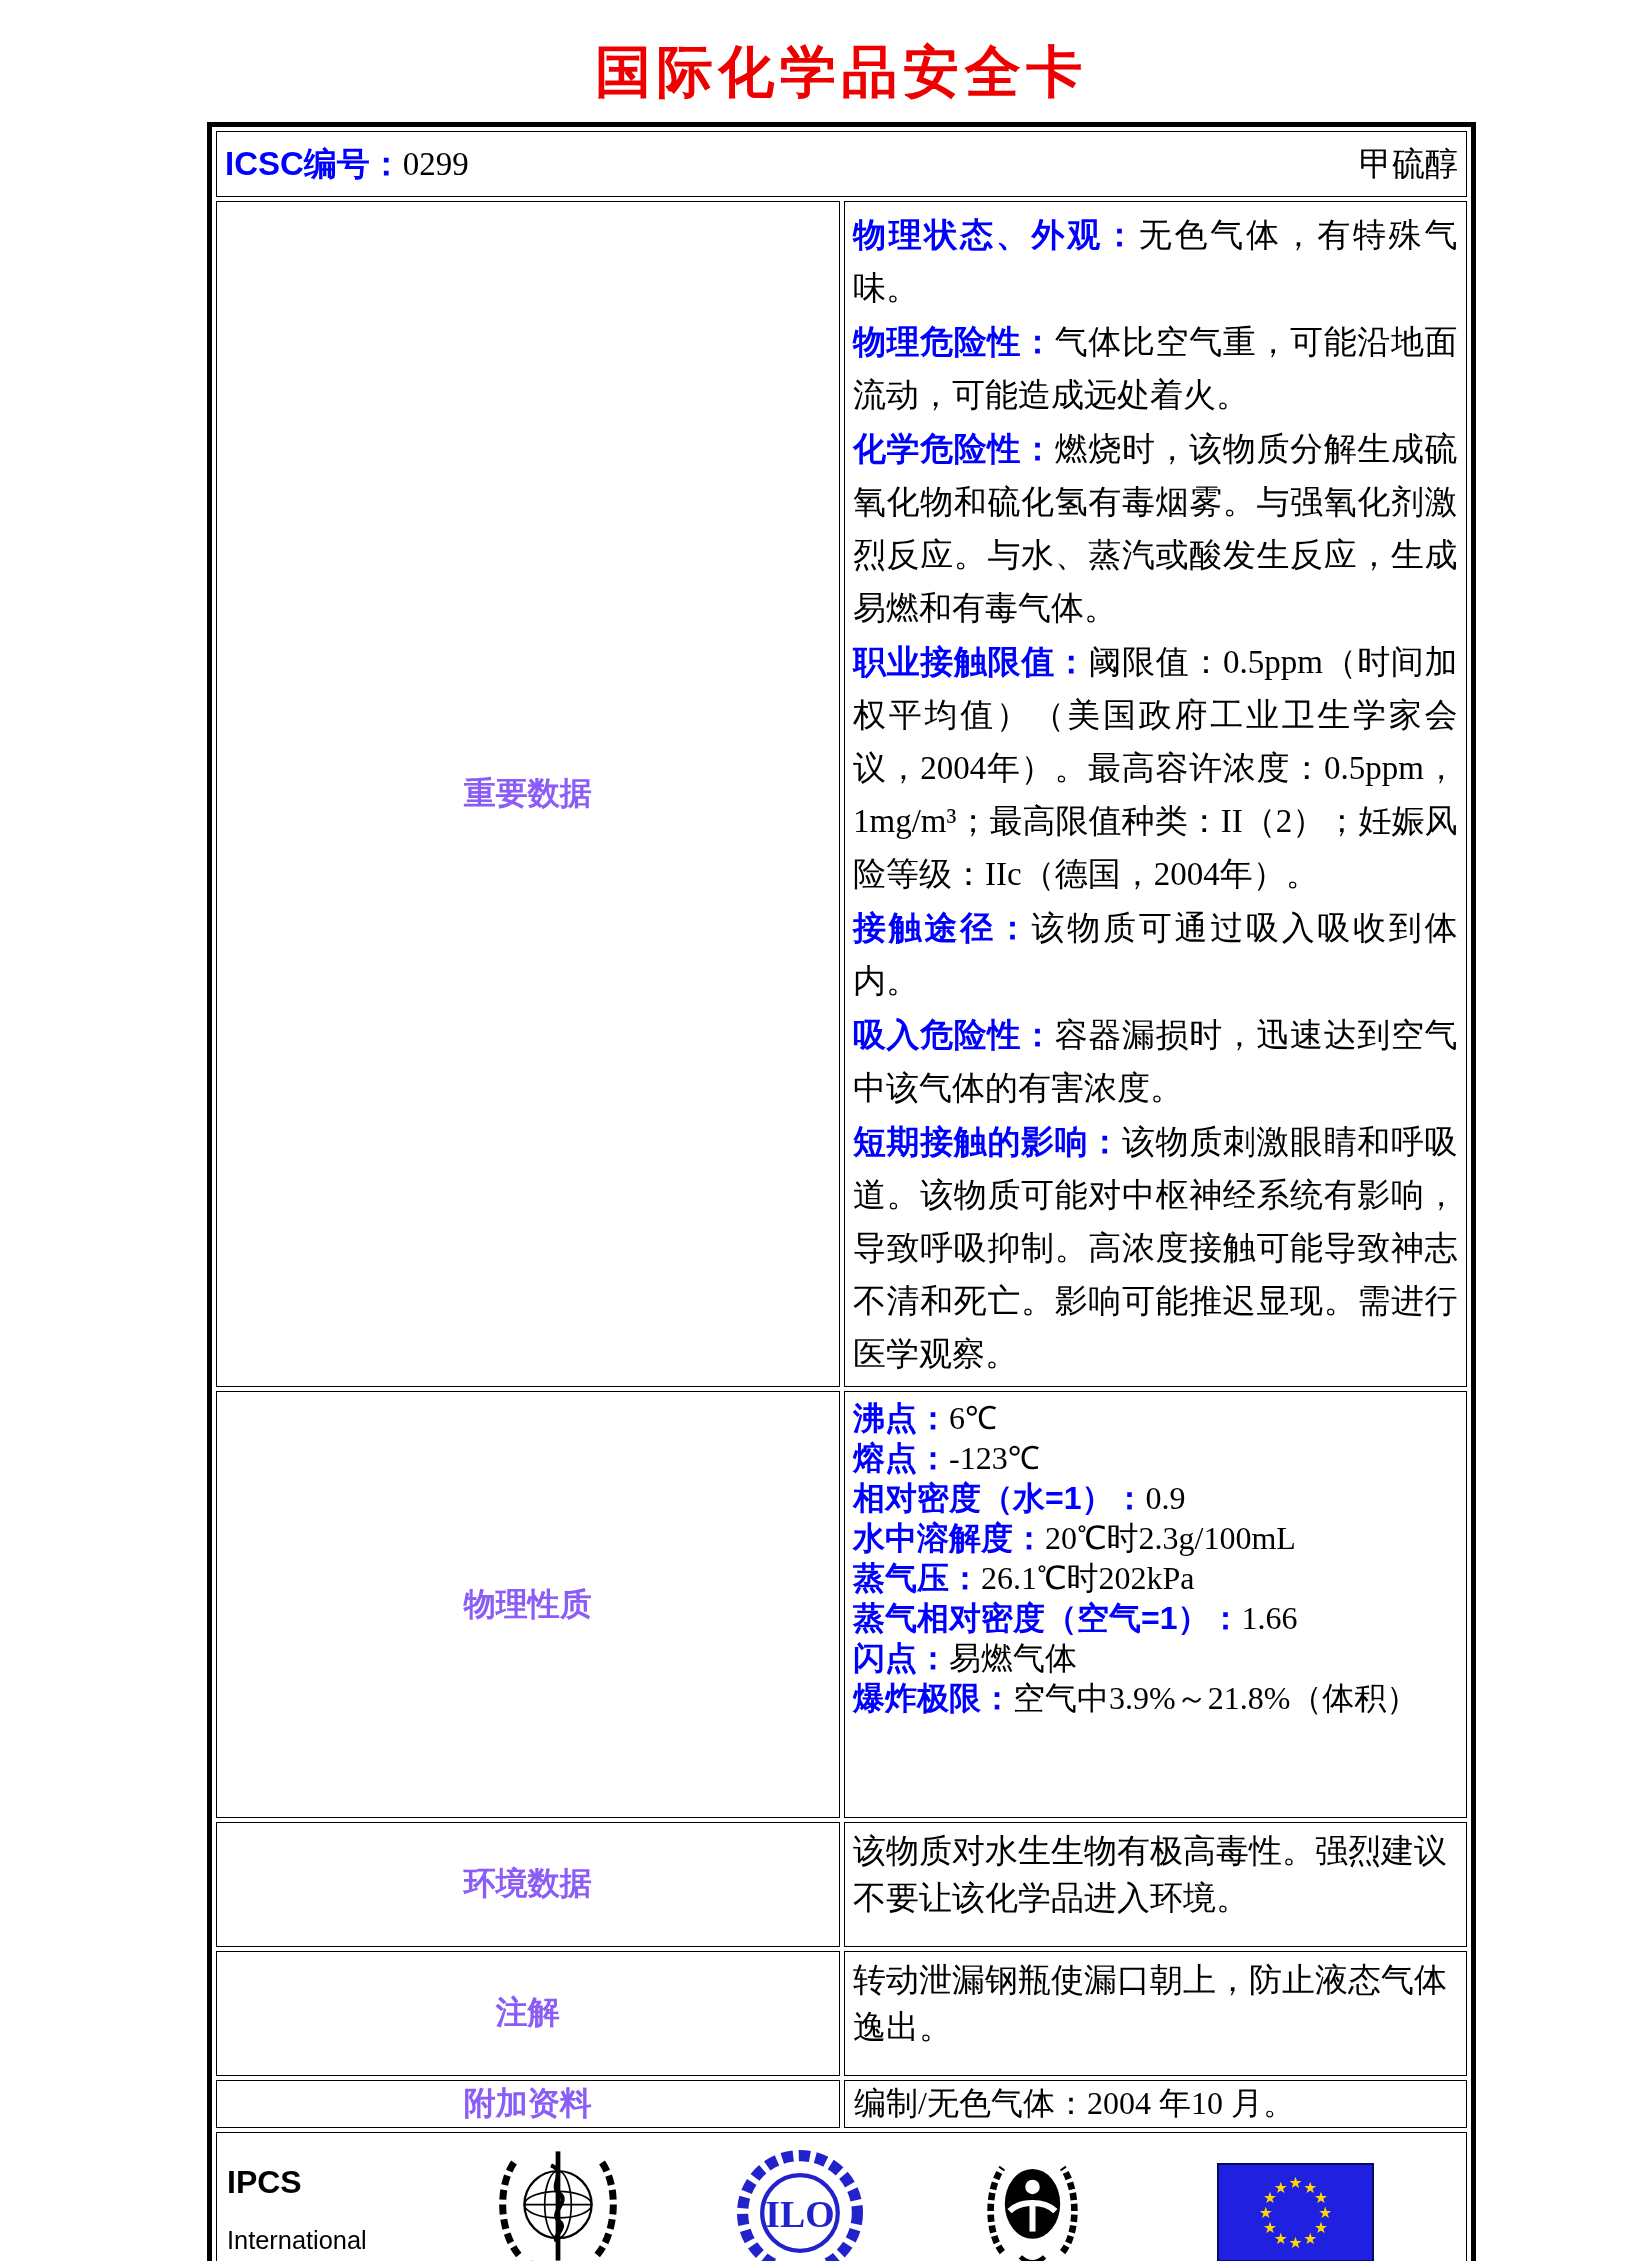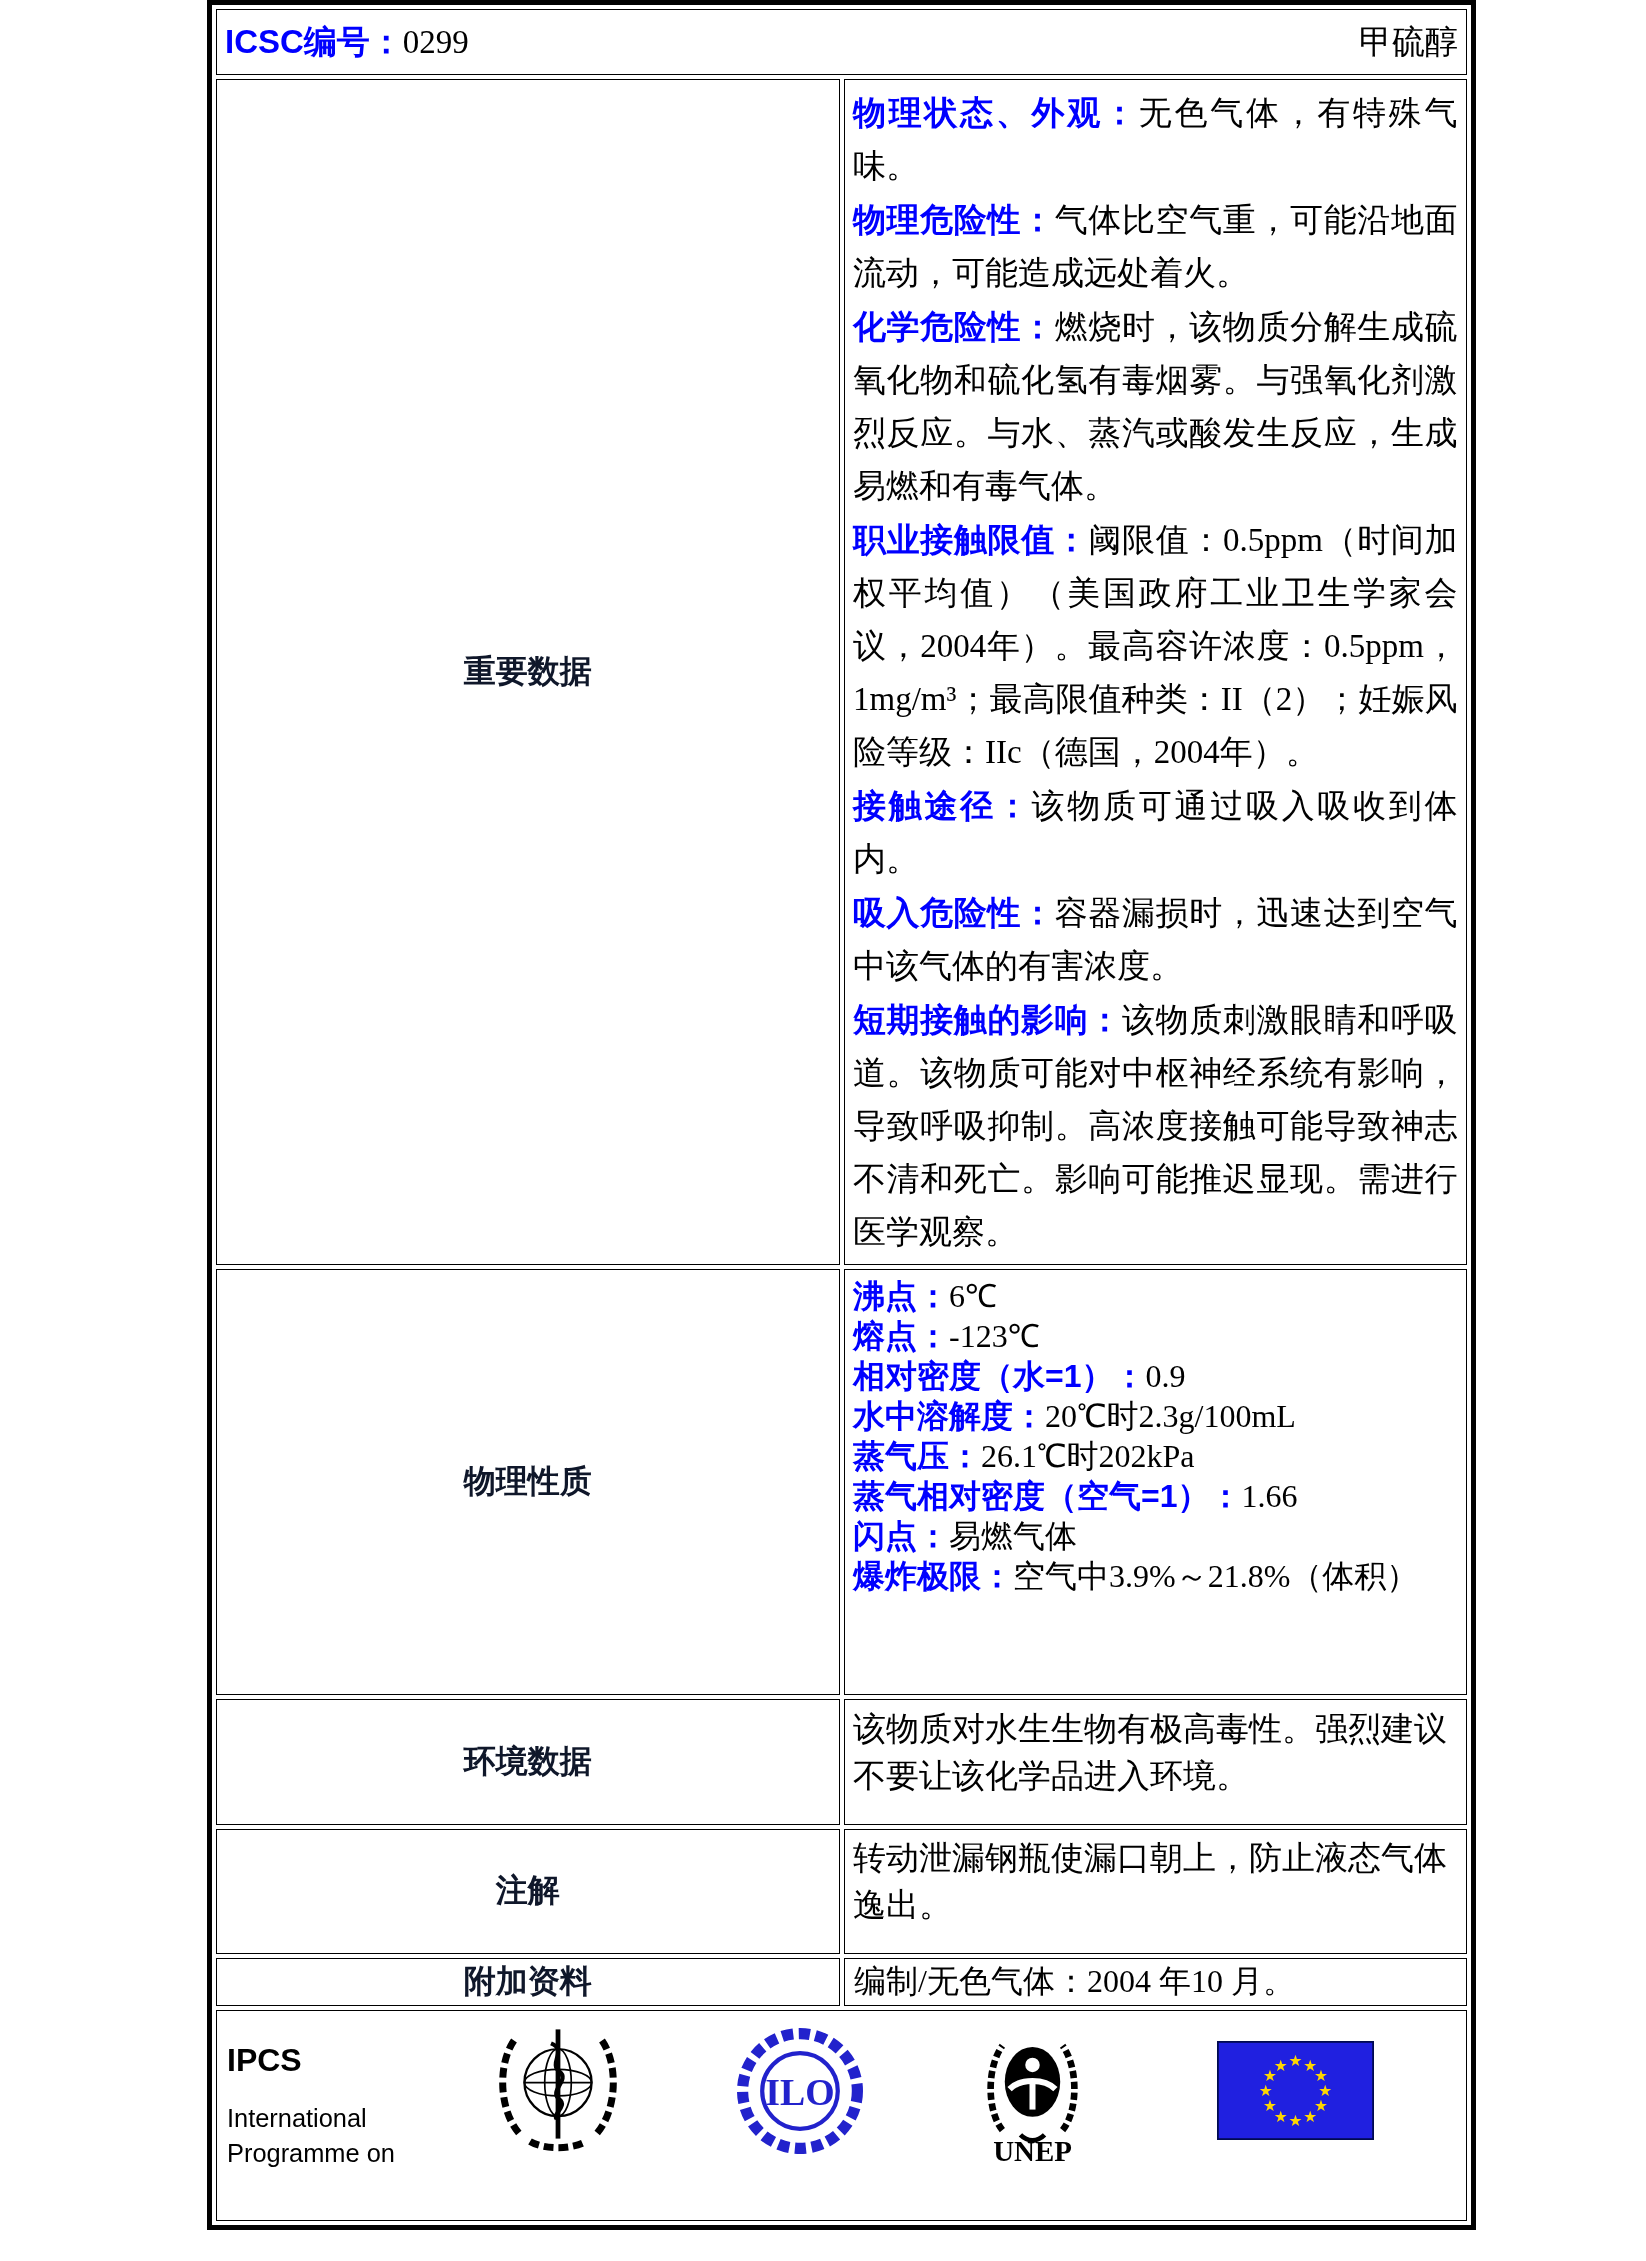--- a/index.html
+++ b/index.html
@@ -27,21 +27,21 @@
     border-spacing:4.2px;
     border:5px solid #000;
     margin-left:207px;
     width:1269px;
     table-layout:fixed;
     background:#ffffff;
   }
   td.cell { border:1.4px solid #000; background:#fff; overflow:hidden; }
   td.label-cell { width:164px; text-align:center; vertical-align:middle; }
   .sec-label {
-    color:#0f172a;
+    color:#8b5cf6;
     font-weight:bold;
     font-size:32px;
     font-family:"Liberation Sans", sans-serif;
     white-space:nowrap;
     text-align:right;
   }
   td.content-cell { vertical-align:top; padding:5.6px 8.5px; }
   .r-header td { height:62px; vertical-align:middle; }
   .r-imp td.content-cell { height:777px; }
   .r-phys td.content-cell { height:413px; }
@@ -75,20 +75,21 @@
   .who-box { margin-left:81px; }
   .ilo-box { margin-left:102px; }
   .unep-box { margin-left:102px; margin-top:2.8px; }
   .eu-box  { margin-left:124px; margin-top:20px; }
 </style>
 </head>
 <body>
 
 <div class="page">
 
+  <h1 class="main-title">国际化学品安全卡</h1>
 
   <table class="card">
 
     <tbody>
         <tr class="r-header">
       <td class="cell" colspan="2">
         <div class="hdr-flex">
           <span class="hdr-left"><span class="inline-label">ICSC编号：</span><span class="hdr-num">0299</span></span>
           <span class="chem-name">甲硫醇</span>
         </div>

